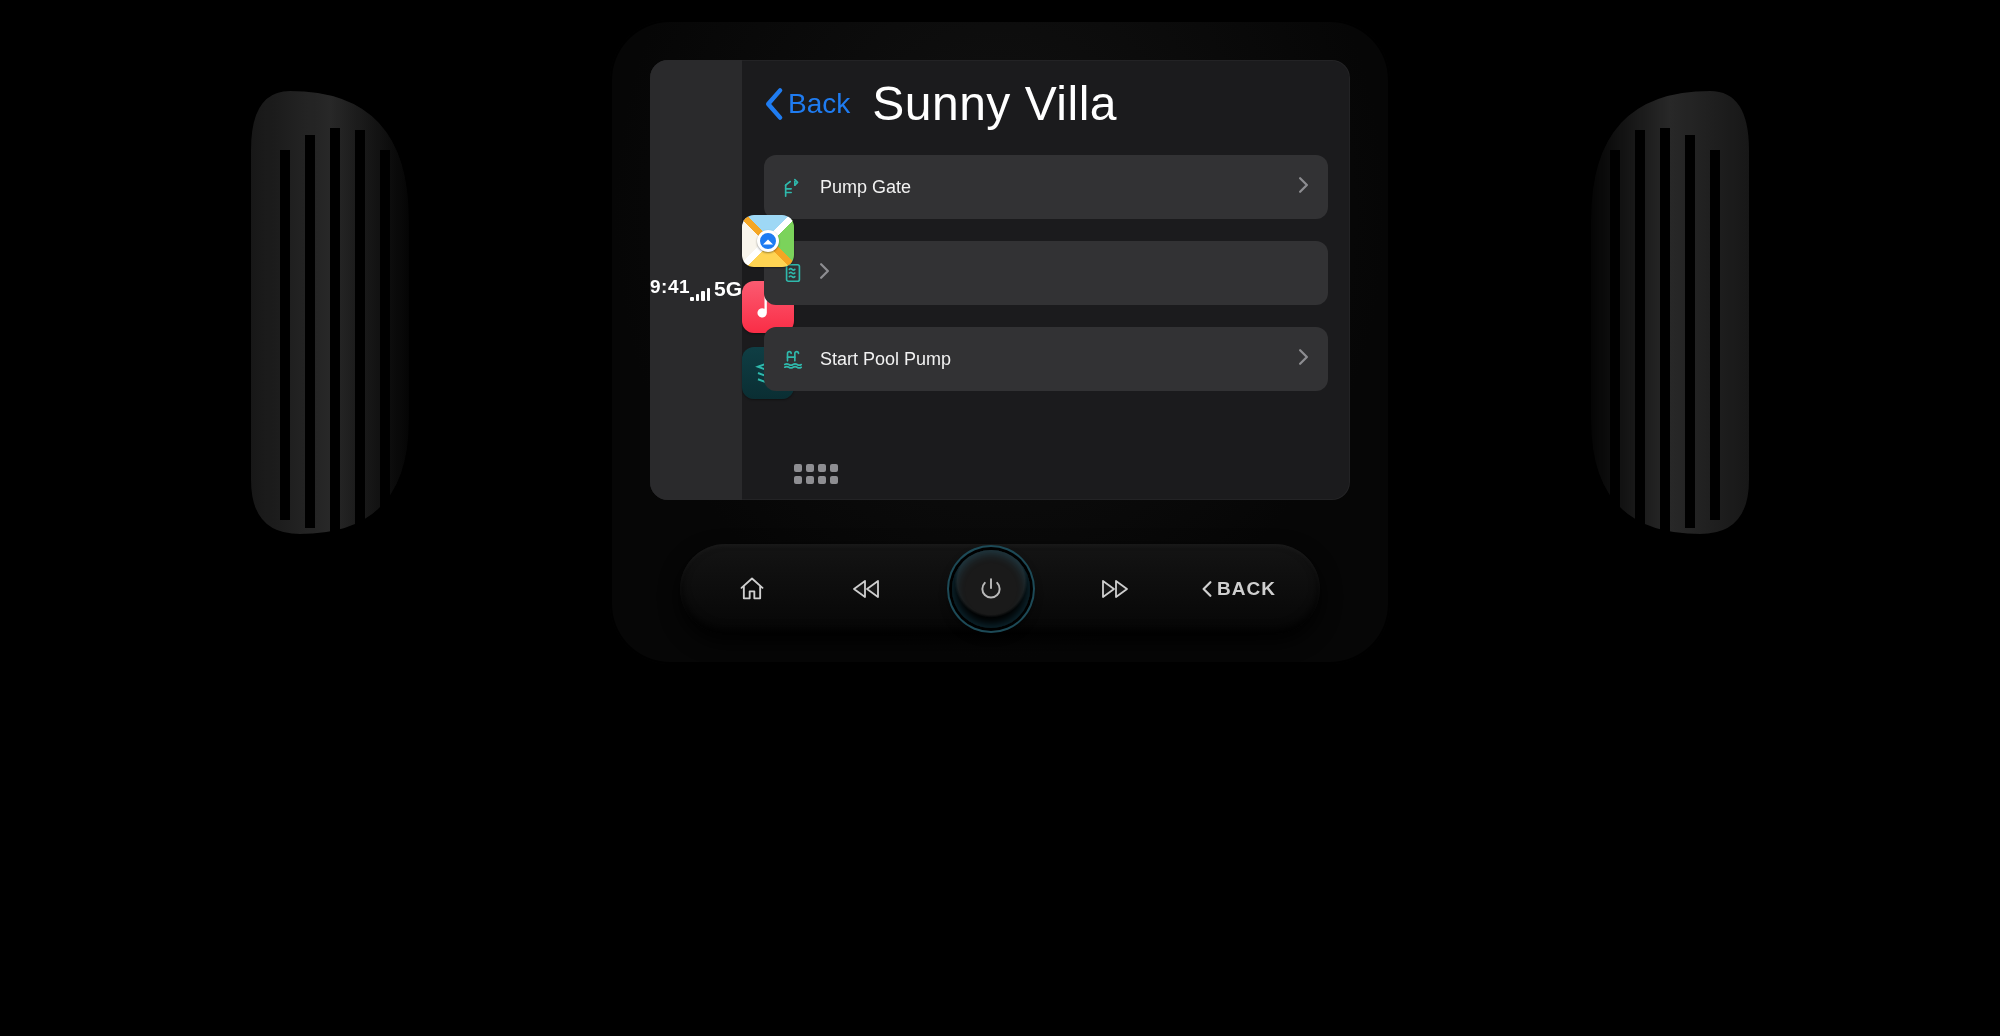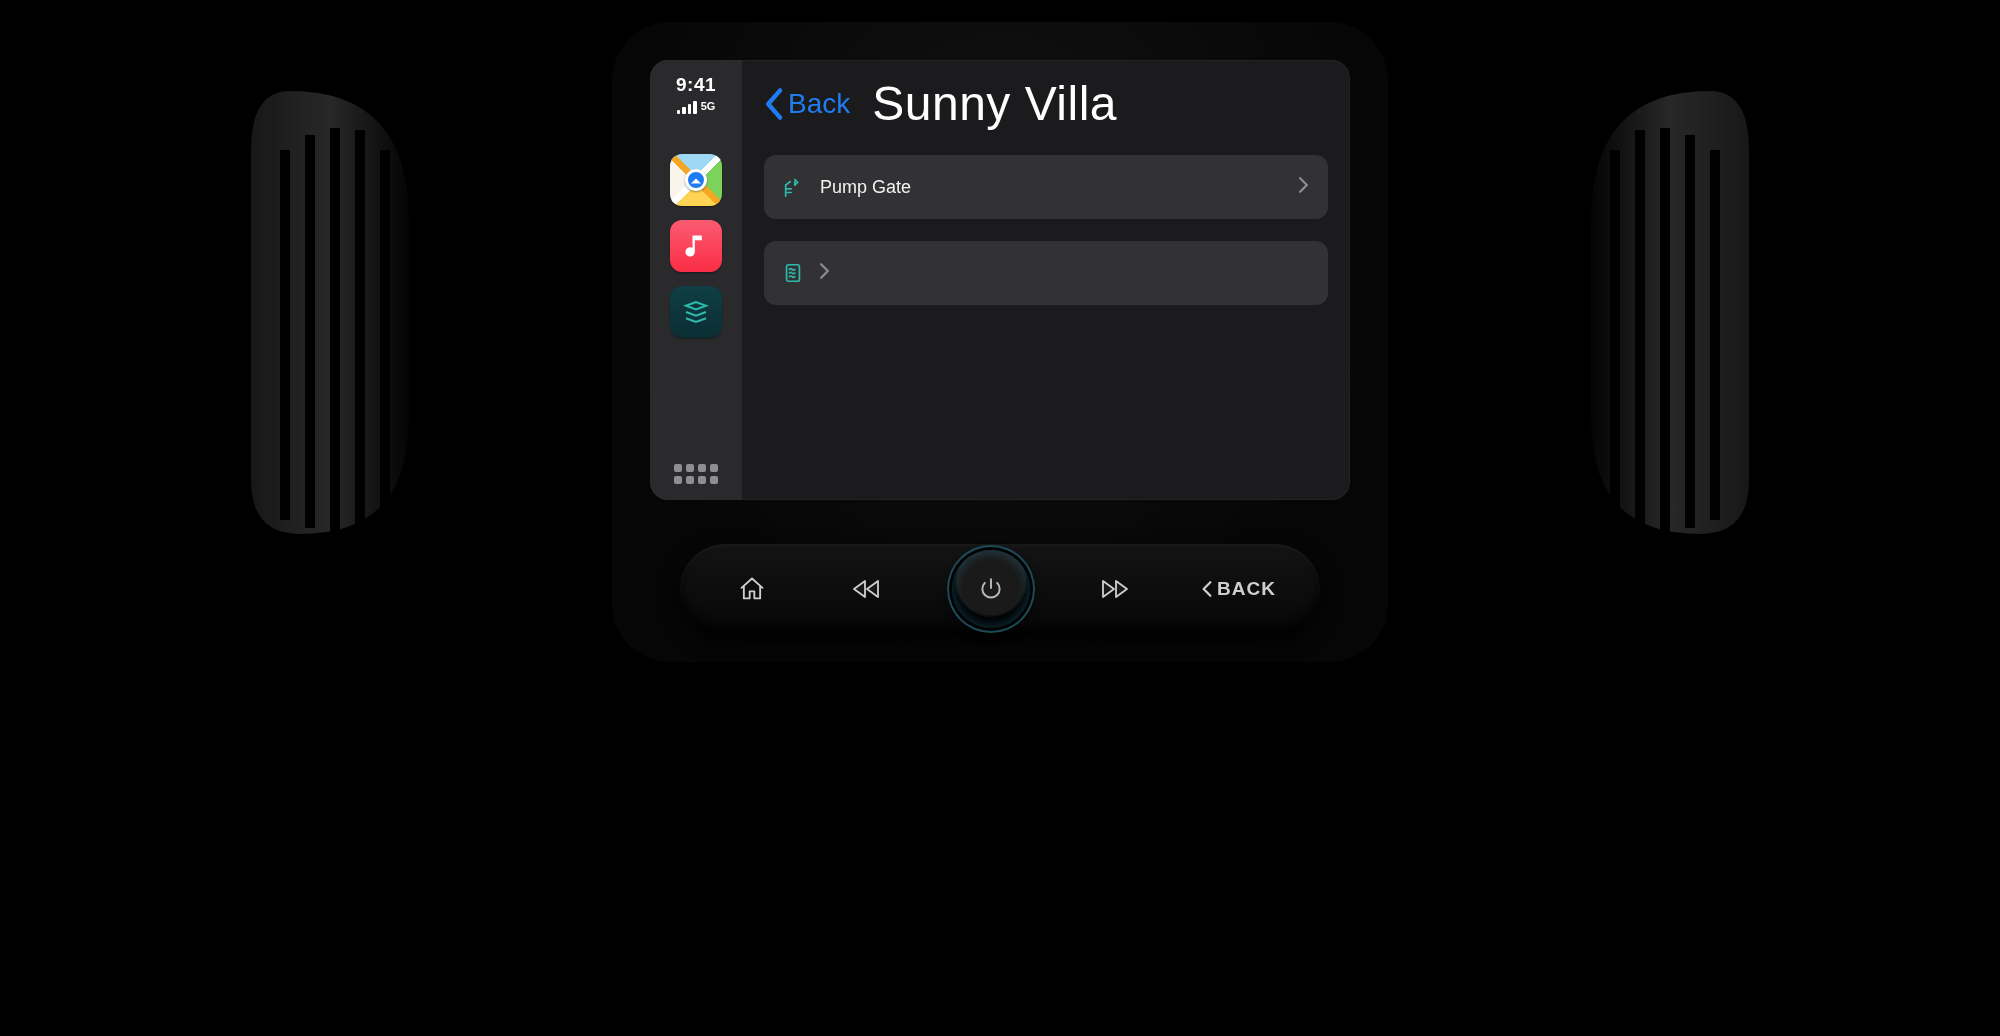--- a/index.html
+++ b/index.html
@@ -52,34 +52,35 @@
     border-radius: 18px;
     overflow: hidden;
     display: flex;
     box-shadow: 0 0 0 1px rgba(255,255,255,.04) inset;
   }
 
   .sidebar {
     width: 92px;
     background: #2a2a2c;
     display: flex;
-    flex-direction: column;
+    flex-direction: row;
     align-items: center;
     padding-top: 14px;
   }
   .status-time {
     font-size: 19px;
     font-weight: 600;
     letter-spacing: .5px;
   }
   .status-net {
     margin-top: 4px;
     display: flex;
+    align-items: flex-end;
     gap: 4px;
-    font-size: 11px;
+    font-size: 21px;
     font-weight: 600;
   }
   .sig-bars {
     display: flex;
     align-items: flex-end;
     gap: 2px;
     height: 14px;
   }
   .sig-bars span {
     width: 3.5px;
@@ -370,20 +371,37 @@
               <path d="M8 16c1-1 2-1 3 0s2 1 3 0"></path>
             </svg>
           </span>
           <span class="chev">
             <svg width="9" height="16" viewBox="0 0 8 14" fill="none" stroke="currentColor" stroke-width="2" stroke-linecap="round" stroke-linejoin="round">
                 <polyline points="1 1 7 7 1 13"></polyline>
               </svg>
           </span>
         </div>
 
+        <div class="card">
+          <span class="ico">
+            <svg width="22" height="22" viewBox="0 0 24 24" fill="none" stroke="currentColor" stroke-width="1.8" stroke-linecap="round" stroke-linejoin="round">
+              <path d="M6 14V6a2 2 0 0 1 4 0"></path>
+              <path d="M14 14V6a2 2 0 0 1 4 0"></path>
+              <path d="M6 10h8"></path>
+              <path d="M3 18c1.5-1 3-1 4.5 0s3 1 4.5 0 3-1 4.5 0 3 1 4.5 0"></path>
+              <path d="M3 21c1.5-1 3-1 4.5 0s3 1 4.5 0 3-1 4.5 0 3 1 4.5 0"></path>
+            </svg>
+          </span>
+          <span class="label">Start Pool Pump</span>
+          <span class="chev">
+            <svg width="9" height="16" viewBox="0 0 8 14" fill="none" stroke="currentColor" stroke-width="2" stroke-linecap="round" stroke-linejoin="round">
+                <polyline points="1 1 7 7 1 13"></polyline>
+              </svg>
+          </span>
+        </div>
       </div>
     </div>
 
     <div class="phys-row">
       <div class="phys-btn">
         <svg width="28" height="28" viewBox="0 0 24 24" fill="none" stroke="currentColor" stroke-width="1.6" stroke-linecap="round" stroke-linejoin="round">
           <path d="M3 11l9-8 9 8"></path>
             <path d="M5 10v10h5v-6h4v6h5V10"></path>
         </svg>
       </div>

